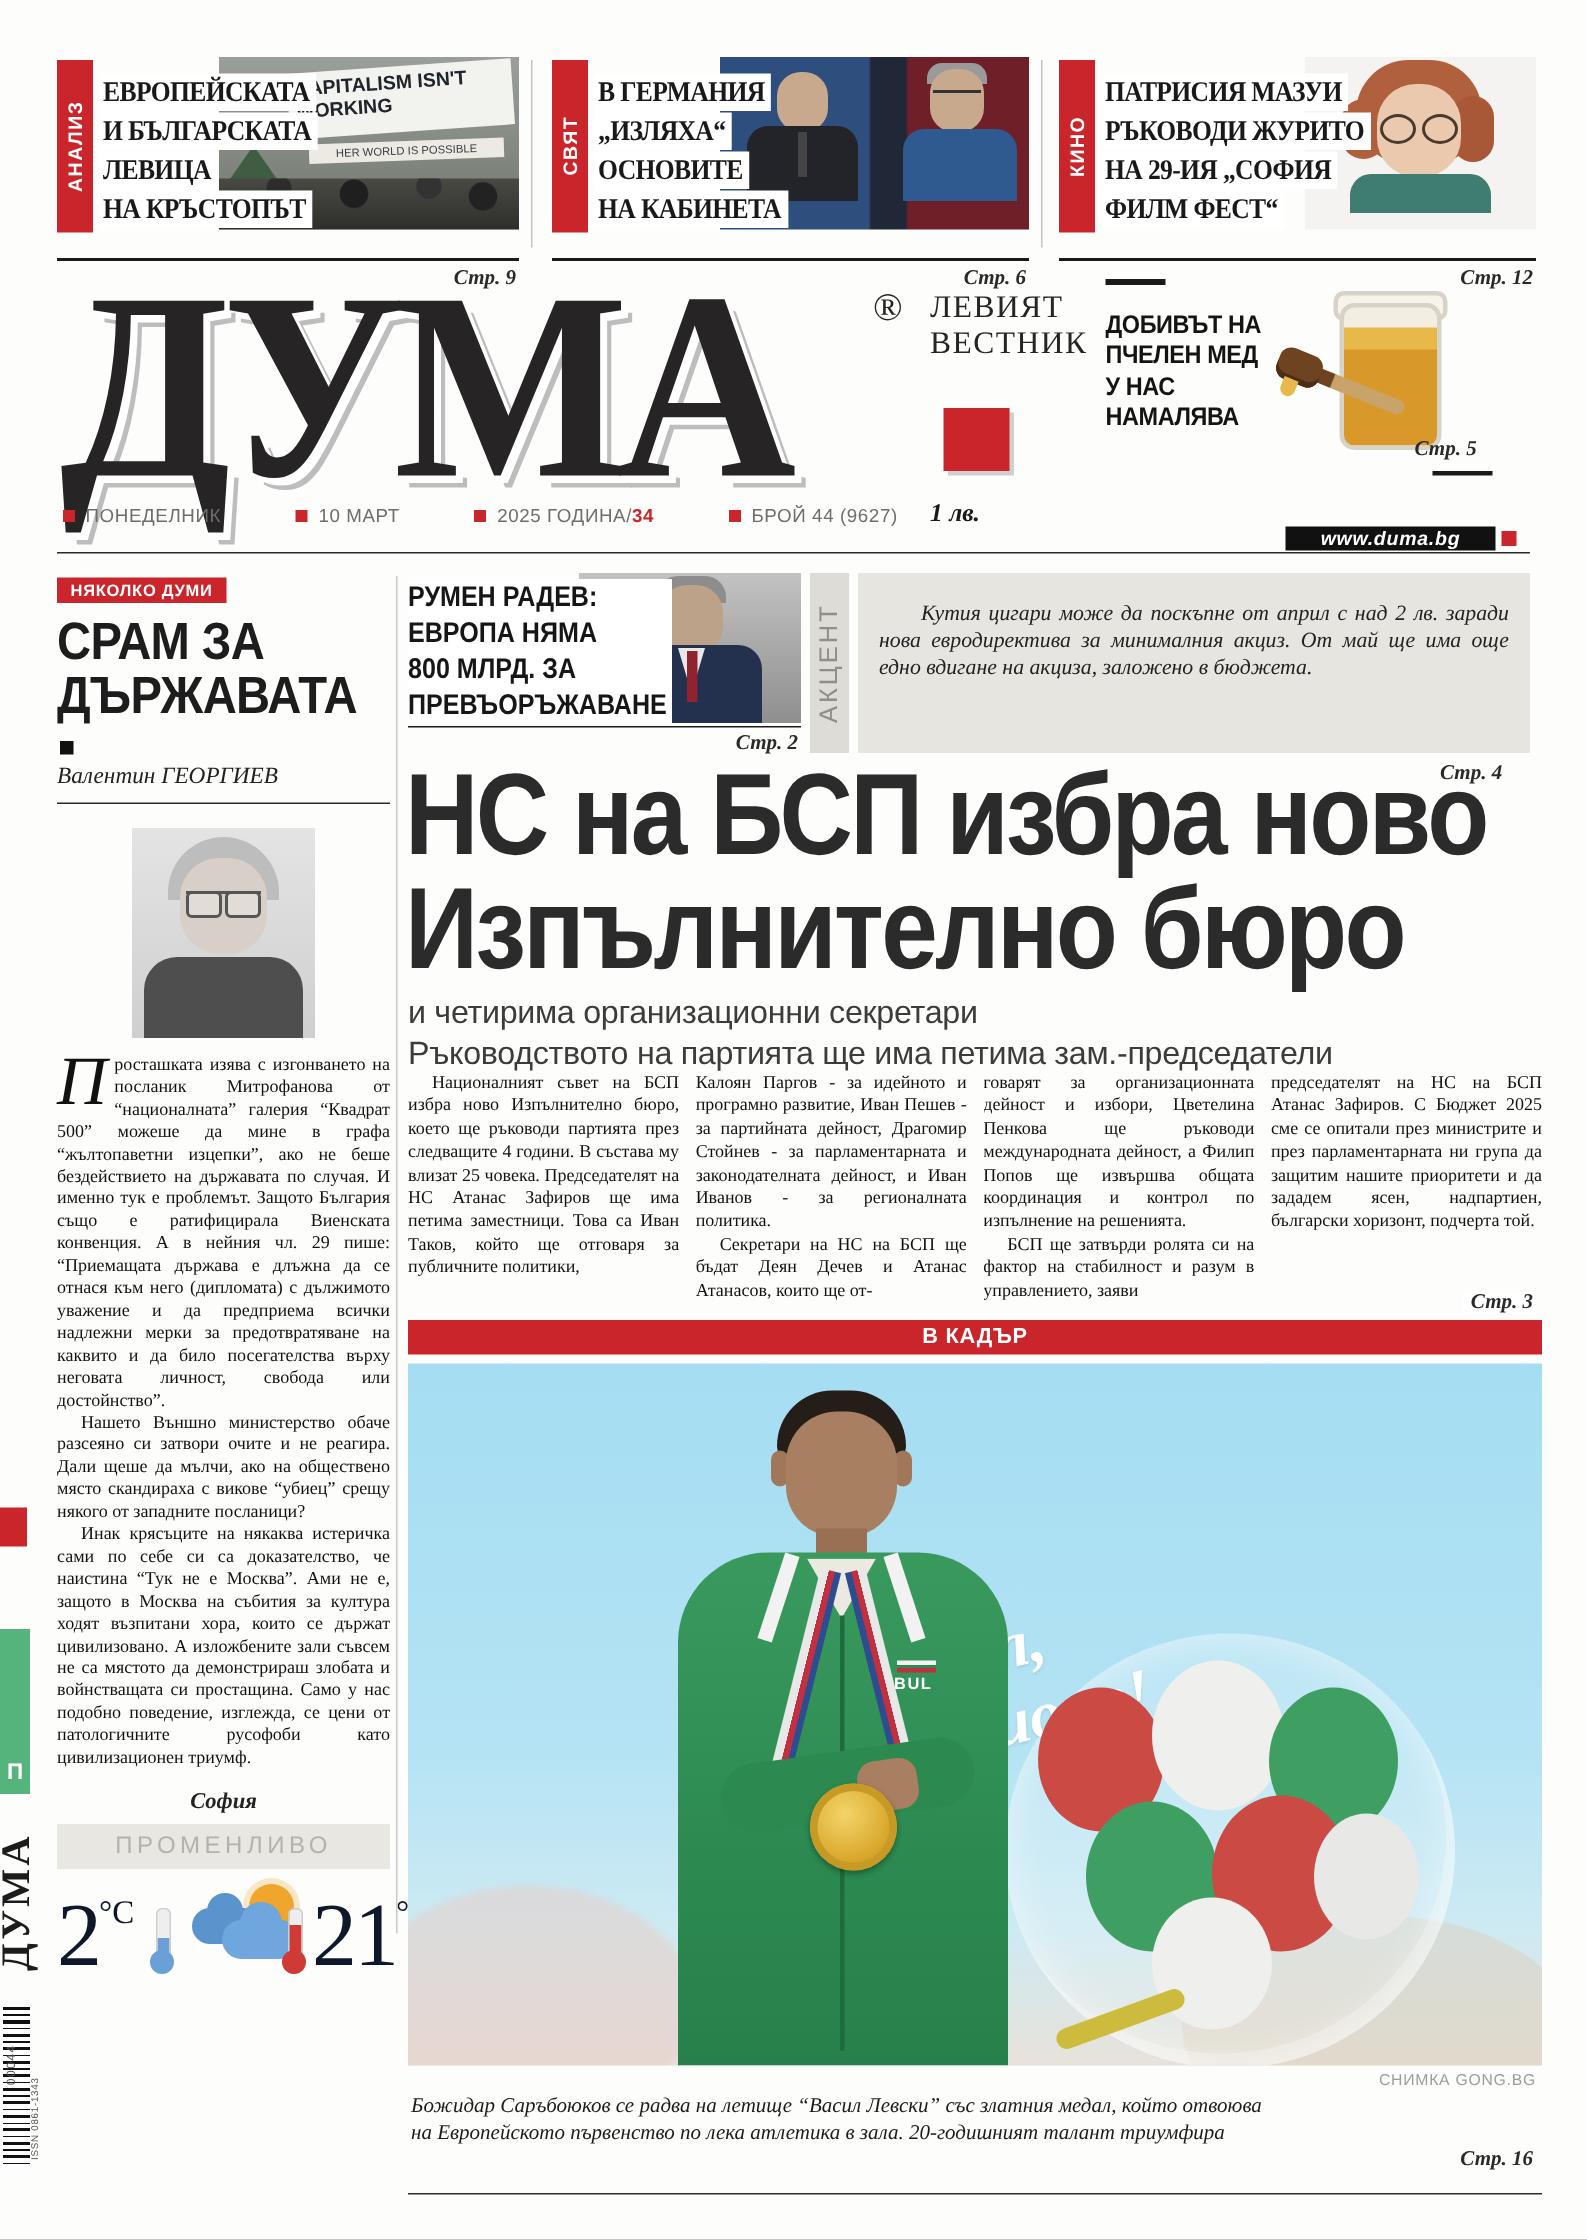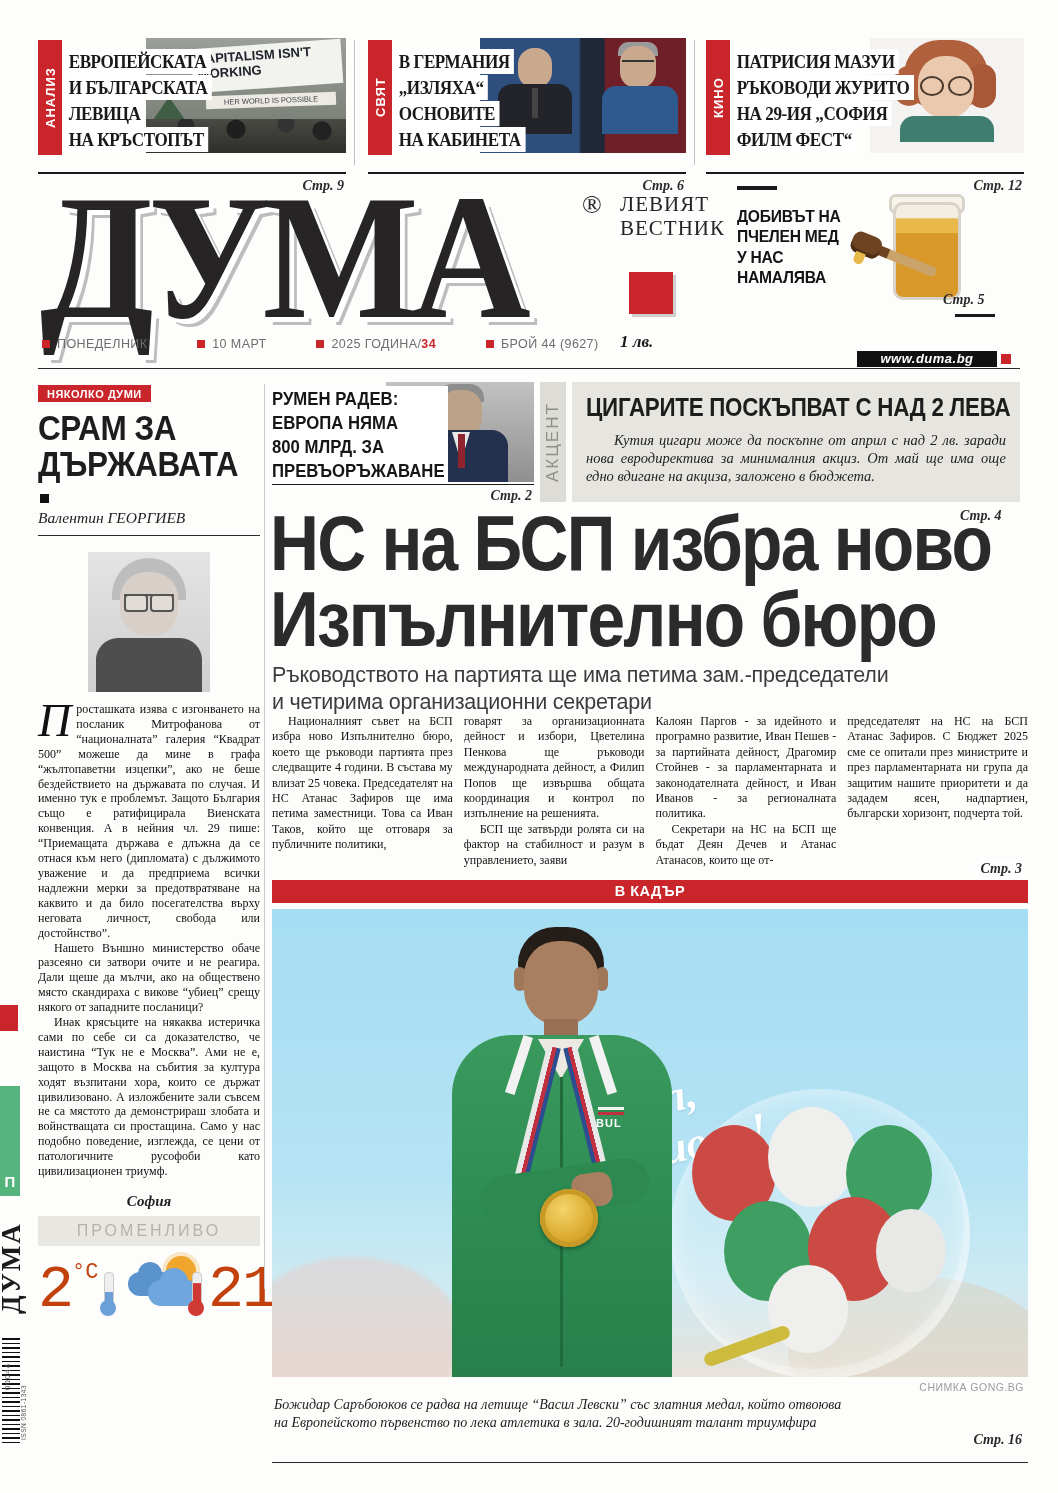--- a/index.html
+++ b/index.html
@@ -69,21 +69,21 @@
   .opbody{margin-top:10px;font-family:"Liberation Serif",serif;font-size:12px;line-height:14.9px;color:#111;text-align:justify;}
   .opbody p{margin:0 0 0;text-indent:16px;}
   .opbody p.first{text-indent:0;}
   .dropcap{float:left;font-family:"Liberation Serif",serif;font-size:46px;line-height:38px;font-style:italic;padding-right:5px;color:#111;}
   .colsep{position:absolute;left:264px;top:384px;height:905px;border-left:1px solid #c9c9c9;}
 
   
   .wcity{text-align:center;font-family:"Liberation Serif",serif;font-weight:bold;font-style:italic;font-size:15px;color:#222;margin-top:14px;}
   .wbar{margin-top:6px;background:#e9e7e2;color:#b4b2ac;text-align:center;font-size:16px;letter-spacing:3px;padding:6px 0;}
   .wrow{position:relative;height:90px;margin-top:4px;}
-  .wtemp{position:absolute;top:6px;font-size:60px;color:#c2410c;font-family:Liberation Mono, monospace;font-weight:200;letter-spacing:-2px;}
+  .wtemp{position:absolute;top:6px;font-size:60px;color:#0f172a;font-family:Liberation Serif, serif;font-weight:200;letter-spacing:-2px;}
   .wunit{font-size:22px;vertical-align:28px;letter-spacing:0;}
   .thermo{position:absolute;width:16px;height:46px;}
   .thermo .stem{position:absolute;left:4px;top:0;width:8px;height:34px;border-radius:4px;background:#e8e8e8;border:1px solid #ccc;}
   .thermo .bulb{position:absolute;left:0;top:28px;width:16px;height:16px;border-radius:50%;}
   .thermo.cold .bulb{background:#6b9fd8;} .thermo.cold .stem{background:linear-gradient(#eee 0 55%,#6b9fd8 56%);}
   .thermo.hot .bulb{background:#d03a34;} .thermo.hot .stem{background:linear-gradient(#eee 0 30%,#d03a34 31%);}
   .suncloud{position:absolute;left:84px;top:4px;width:90px;height:60px;}
   .sun{position:absolute;left:44px;top:2px;width:30px;height:30px;border-radius:50%;background:#f0a52c;box-shadow:0 0 0 4px rgba(240,165,44,.25);}
   .cl1{position:absolute;left:6px;top:18px;width:46px;height:24px;border-radius:14px;background:#5b93cc;}
   .cl1:before{content:"";position:absolute;left:10px;top:-10px;width:24px;height:24px;border-radius:50%;background:#5b93cc;}
@@ -369,44 +369,43 @@
       <b>ПРЕВЪОРЪЖАВАНЕ</b>
     </div>
     <div class="radevrule"></div>
     <div class="radevpage pref">Стр. 2</div>
   </div>
 
   <div class="akcentlabel">
       <span>АКЦЕНТ</span>
     </div>
   <div class="akcentbox">
-    <div class="akcenthead"><span class="cond">ЦИГАРИТЕ ПОСКЪПВАТ С НАД 2 ЛЕВА</span></div>
     <div class="akcenttext">Кутия цигари може да поскъпне от април с над 2 лв. заради нова евродиректива за минималния акциз. От май ще има още едно вдигане на акциза, заложено в бюджета.</div>
   </div>
   <div class="akcentpage pref">Стр. 4</div>
 
   <div class="leadhead">
     <span>НС на БСП избра ново</span>
     <span>Изпълнително бюро</span>
   </div>
   <div class="leadsub">
+    <div>и четирима организационни секретари</div>
     <div>Ръководството на партията ще има петима зам.-председатели</div>
-    <div>и четирима организационни секретари</div>
   </div>
   <div class="leadcols">
     <div class="c">
         <p>Националният съвет на БСП избра ново Изпълнително бюро, което ще ръководи партията през следващите 4 години. В състава му влизат 25 човека. Председателят на НС Атанас Зафиров ще има петима заместници. Това са Иван Таков, който ще отговаря за публичните политики,</p>
       </div>
     <div class="c">
+        <p class="nofirst">Калоян Паргов - за идейното и програмно развитие, Иван Пешев - за партийната дейност, Драгомир Стойнев - за парламентарната и законодателната дейност, и Иван Иванов - за регионалната политика.</p>
+        <p>Секретари на НС на БСП ще бъдат Деян Дечев и Атанас Атанасов, които ще от-</p>
+      </div>
+    <div class="c">
         <p class="nofirst">говарят за организационната дейност и избори, Цветелина Пенкова ще ръководи международната дейност, а Филип Попов ще извършва общата координация и контрол по изпълнение на решенията.</p>
         <p>БСП ще затвърди ролята си на фактор на стабилност и разум в управлението, заяви</p>
-      </div>
-    <div class="c">
-        <p class="nofirst">Калоян Паргов - за идейното и програмно развитие, Иван Пешев - за партийната дейност, Драгомир Стойнев - за парламентарната и законодателната дейност, и Иван Иванов - за регионалната политика.</p>
-        <p>Секретари на НС на БСП ще бъдат Деян Дечев и Атанас Атанасов, които ще от-</p>
       </div>
     <div class="c" style="position:relative;">
       <p class="nofirst">председателят на НС на БСП Атанас Зафиров. С Бюджет 2025 сме се опитали през министрите и през парламентарната ни група да защитим нашите приоритети и да зададем ясен, надпартиен, български хоризонт, подчерта той.</p>
       <span class="leadpage pref">Стр. 3</span>
     </div>
   </div>
 
   <div class="vkadar">В КАДЪР</div>
   <div class="bigphoto">
     <div class="blob1"></div>

